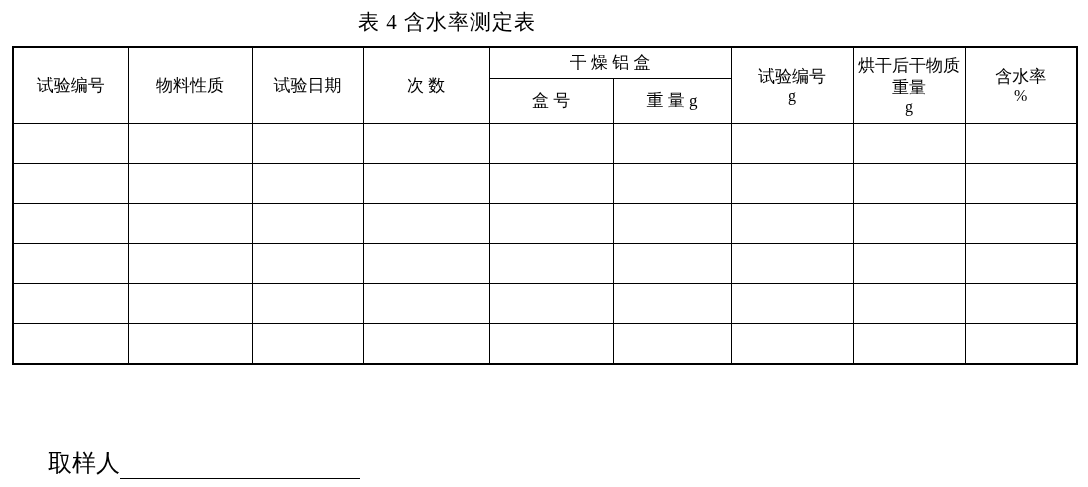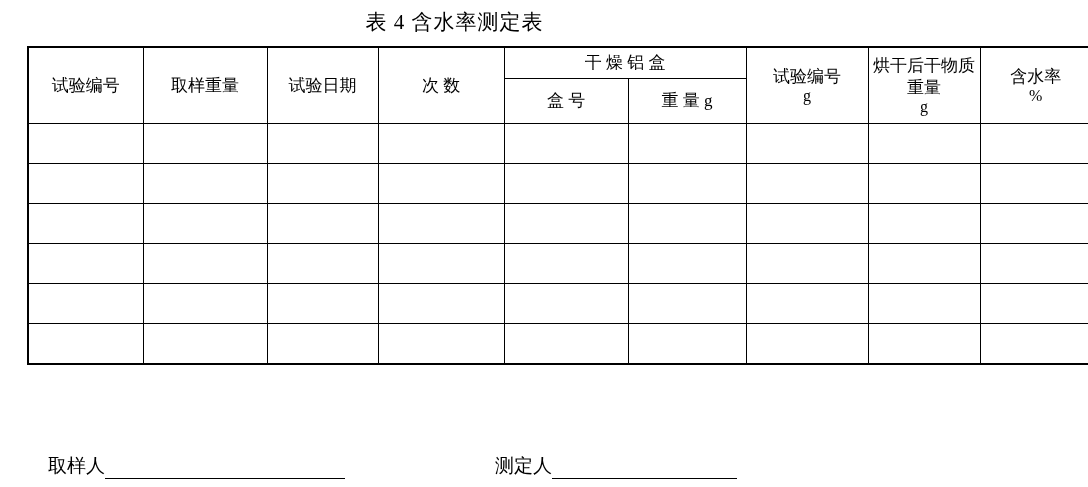--- a/index.html
+++ b/index.html
@@ -13,21 +13,20 @@
     font-family: "Liberation Serif", "DejaVu Serif", serif;
     color: #000000;
     position: relative;
     overflow: hidden;
   }
   .page {
     width: 894px;
     height: 487px;
     position: relative;
     box-sizing: border-box;
-    padding-left: 15px;
   }
   .doc-title {
     text-align: center;
     font-size: 21px;
     letter-spacing: 1px;
     padding-top: 8px;
     padding-bottom: 10px;
     font-weight: normal;
     margin: 0;
   }
@@ -82,21 +81,21 @@
     width: 1088px;
     display: flex;
     font-size: 19px;
   }
   .sig {
     display: flex;
     align-items: flex-end;
     white-space: nowrap;
   }
   .sig-label {
-    font-size: 19px;
+    font-size: 24px;
   }
   .sig-line {
     display: inline-block;
     border-bottom: 1.5px solid #000;
     height: 14px;
   }
   .sig-a {
     margin-left: 48px;
   }
   .sig-a .sig-line {
@@ -125,21 +124,21 @@
         <col style="width:126px">
         <col style="width:124px">
         <col style="width:118px">
         <col style="width:122px">
         <col style="width:112px">
         <col style="width:112px">
       </colgroup>
       <thead>
         <tr>
           <th rowspan="2" class="hdr-tall cell-label">试验编号</th>
-          <th rowspan="2" class="hdr-tall cell-label">取样重量</th>
+          <th rowspan="2" class="hdr-tall cell-label">物料性质</th>
           <th rowspan="2" class="hdr-tall cell-label">试验日期</th>
           <th rowspan="2" class="hdr-tall cell-label">次  数</th>
           <th colspan="2" class="hdr-group cell-label">干 燥 铝 盒</th>
           <th rowspan="2" class="hdr-tall">
             <div class="cell-label">试验编号</div>
             <div class="unit">g</div>
           </th>
           <th rowspan="2" class="hdr-tall">
             <div class="cell-label">烘干后干物质重量</div>
             <div class="unit">g</div>
@@ -223,19 +222,15 @@
         </tr>
       </tbody>
     </table>
   </div>
 
   <div class="signature-row">
     <div class="sig sig-a">
       <span class="sig-label">取样人</span>
       <span class="sig-line"></span>
     </div>
-    <div class="sig sig-b">
-      <span class="sig-label">测定人</span>
-      <span class="sig-line"></span>
-    </div>
   </div>
 
 </div>
 
 </body></html>

